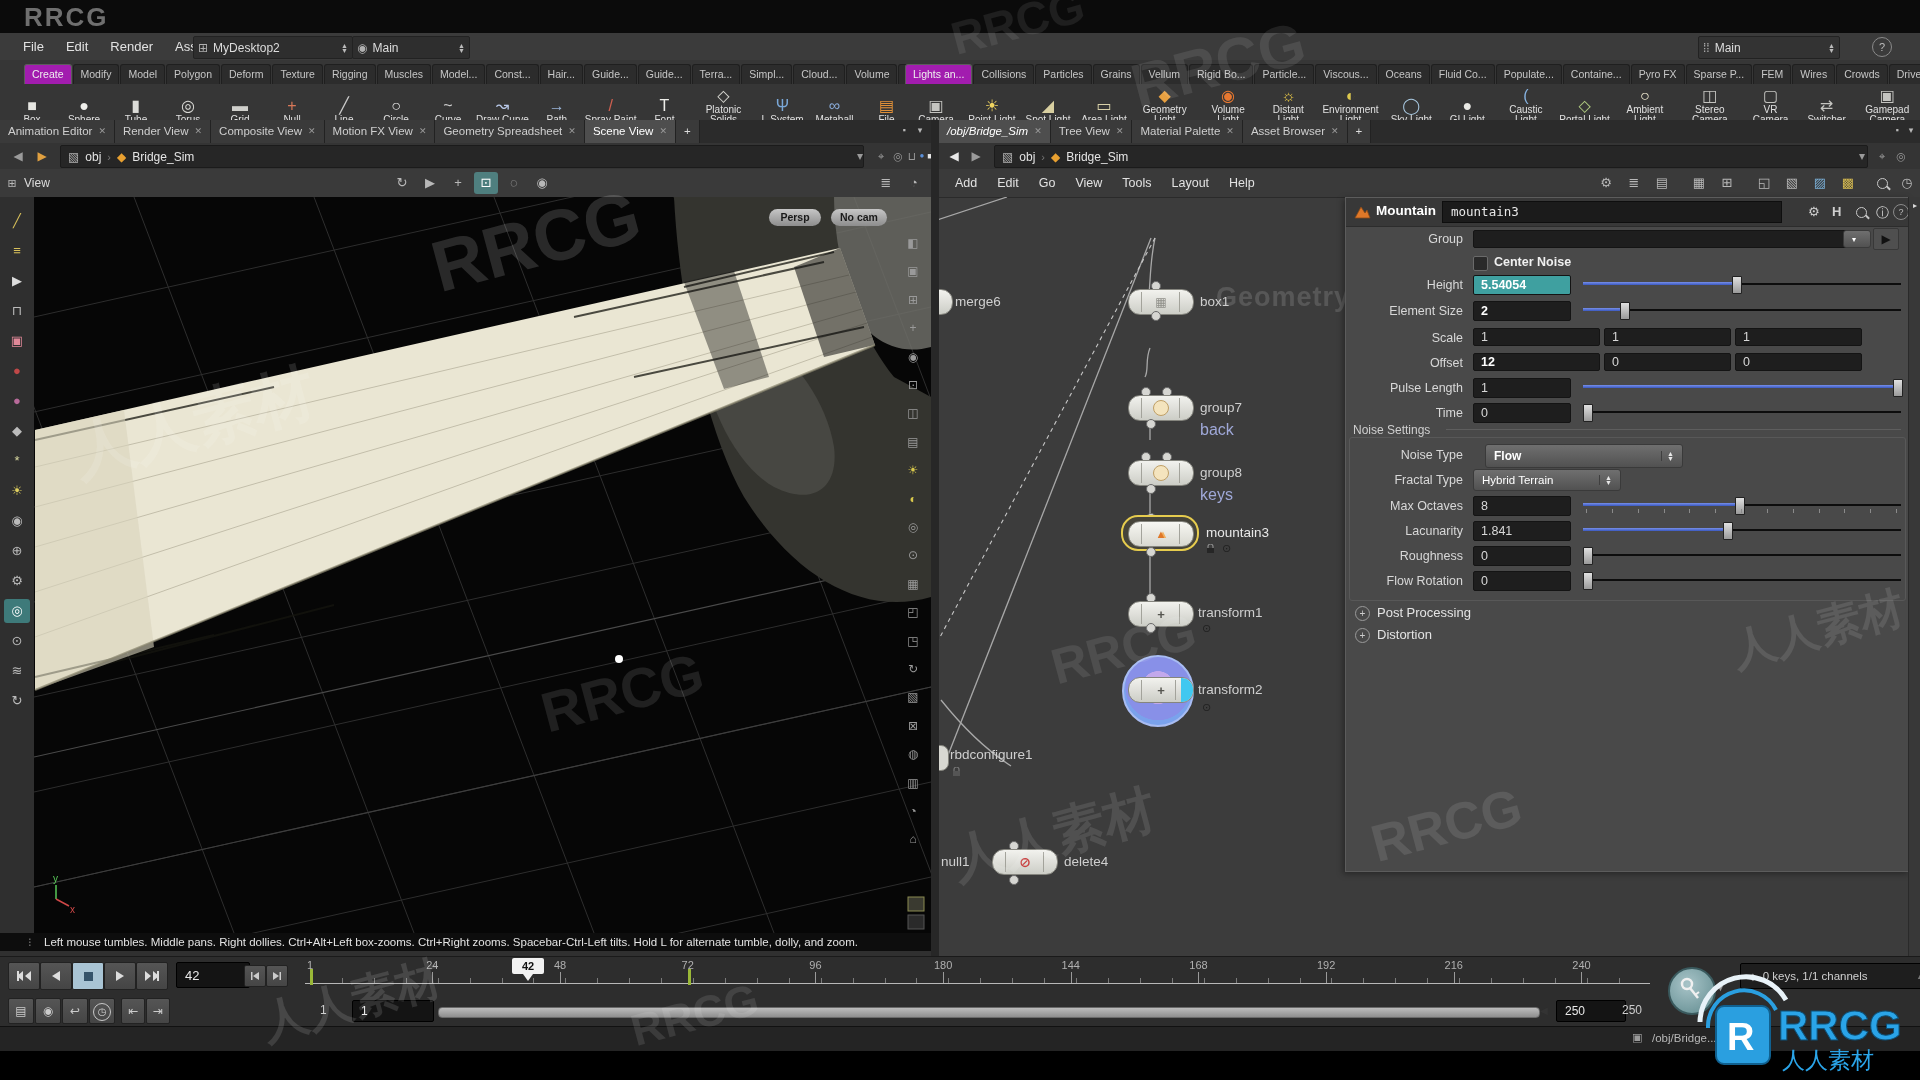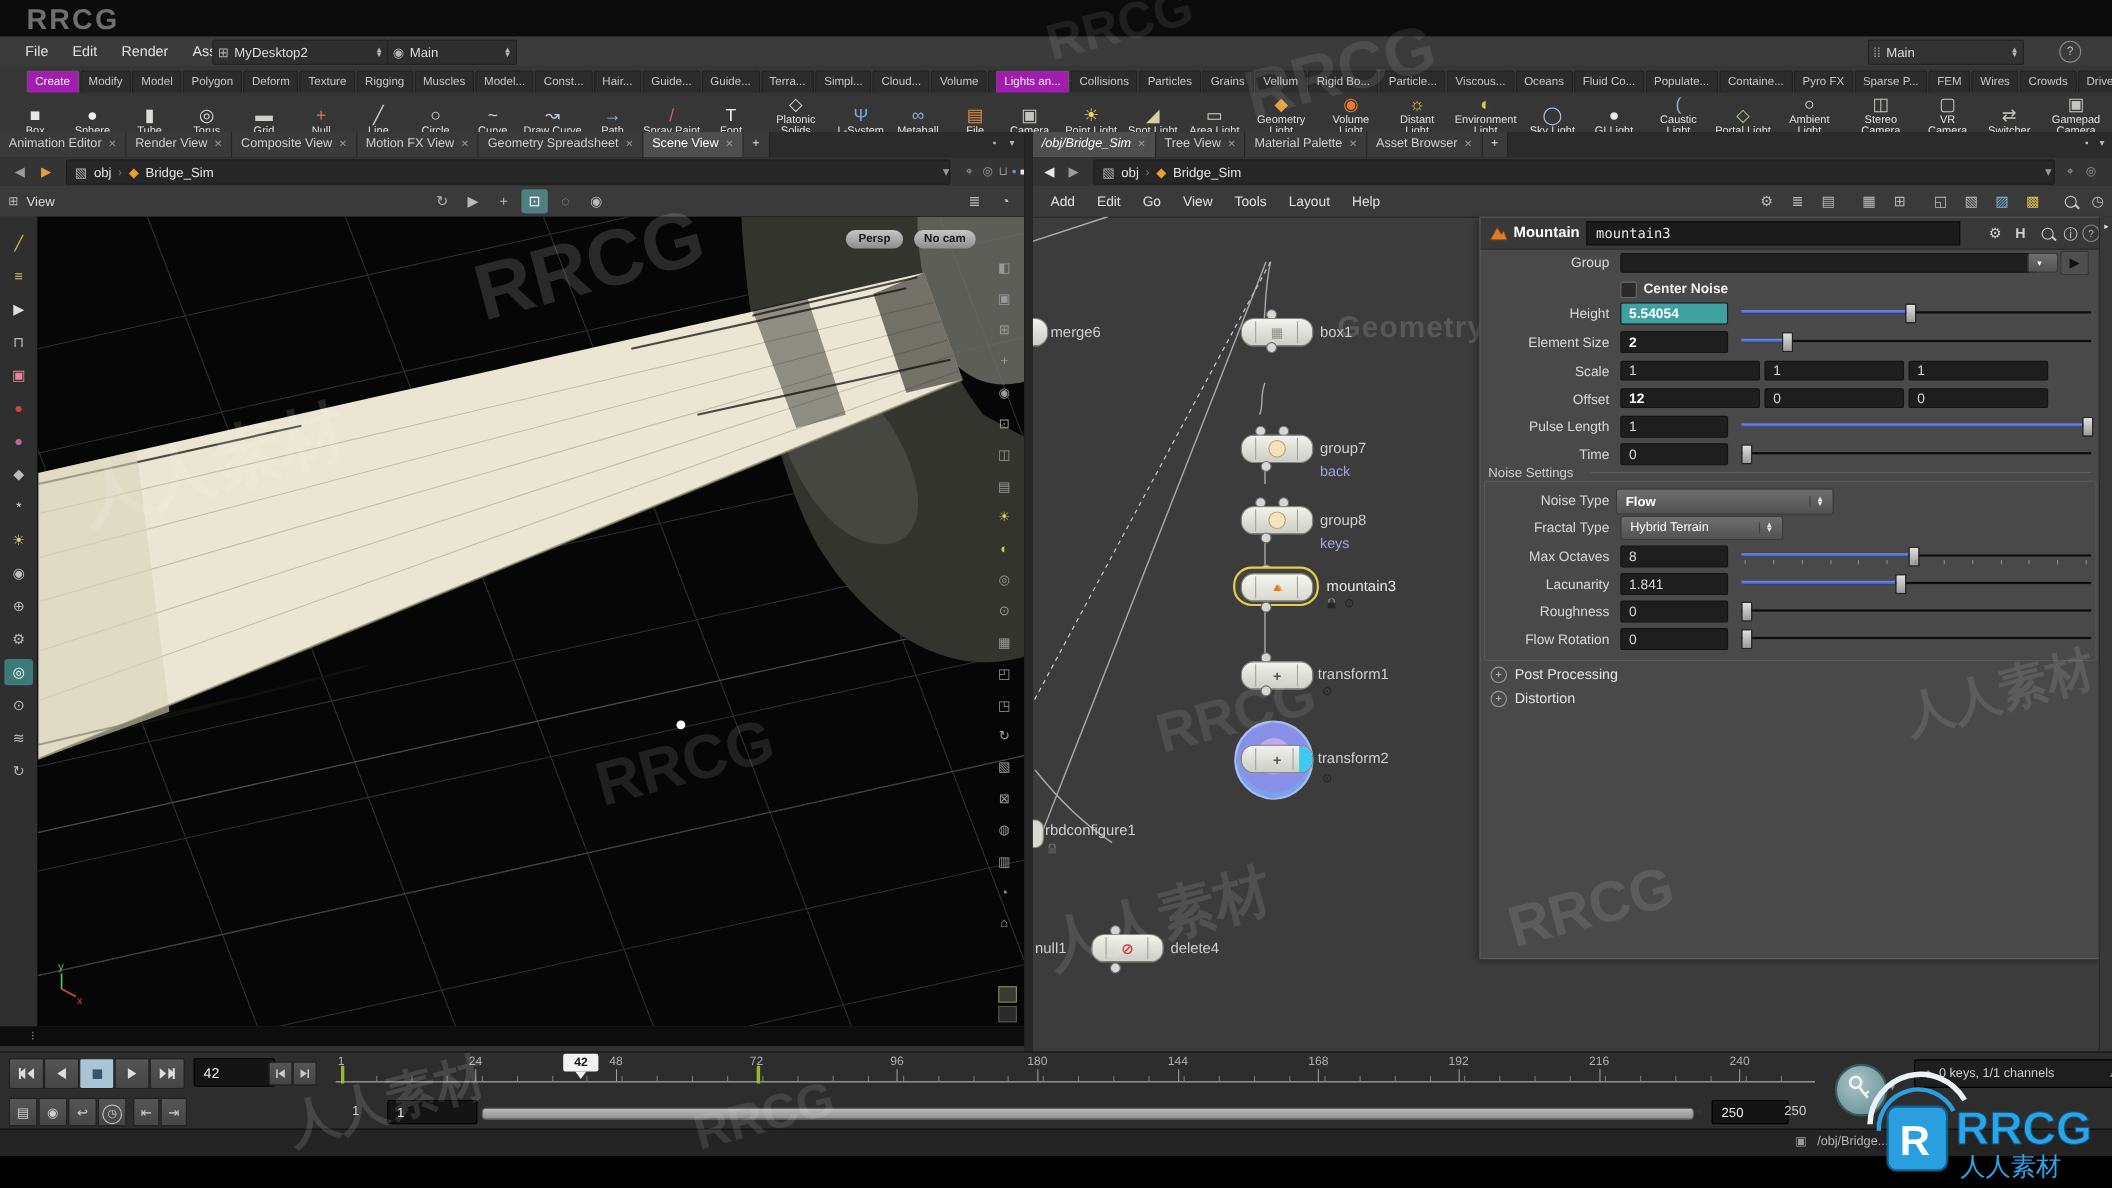--- a/index.html
+++ b/index.html
@@ -46,21 +46,21 @@
   .lti{position:absolute;left:4px;width:26px;height:24px;text-align:center;line-height:24px;font-size:13px;border-radius:3px;}
   #vp-canvas{position:absolute;left:34px;top:77px;width:897px;height:736px;background:#060606;overflow:hidden;}
   .pill{position:absolute;height:17px;border-radius:9px;background:linear-gradient(#c6c6c6,#8d8d8d);color:#1a1a1a;font-size:10.5px;font-weight:bold;line-height:17px;text-align:center;}
   .vpri{position:absolute;left:868px;width:22px;height:20px;text-align:center;line-height:20px;font-size:12px;color:#9a9a9a;}
   #helpbar{position:absolute;left:0;top:813px;width:931px;height:18px;background:#0d0d0d;color:#e3e3e3;font-size:11.5px;line-height:18px;}
   
   .ncap{position:absolute;width:64px;height:24px;border-radius:12px;background:linear-gradient(#f2f2ee,#cccdc6);border:1px solid #85857e;display:flex;align-items:center;justify-content:center;}
   .nst{position:absolute;top:2px;bottom:2px;width:1px;background:#a3a39b;}
   .ndot{position:absolute;width:8px;height:8px;border-radius:50%;background:#d6d6d2;border:1px solid #6a6a6a;}
   .nlab{position:absolute;font-size:13.5px;color:#cfcfcf;white-space:nowrap;}
-  .ncom{position:absolute;font-size:13px;color:#9fa8d8;}
+  .ncom{position:absolute;font-size:16px;color:#9fa8d8;}
   .nflag{position:absolute;font-size:11px;color:#202020;}
   .nsel{position:absolute;width:74px;height:32px;border:2px solid #e6cc4e;border-radius:17px;background:#46443a;}
   #geo-watermark{position:absolute;font-size:27px;font-weight:bold;color:rgba(255,255,255,0.14);letter-spacing:1px;}
   
   #params{position:absolute;left:406px;top:77px;width:563px;height:673px;background:#494949;border:1px solid #5c5c5c;box-shadow:-2px 2px 6px rgba(0,0,0,.35);}
   #params .hdr{position:absolute;left:0;top:0;width:100%;height:28px;background:#383838;border-bottom:1px solid #2c2c2c;}
   .plabel{position:absolute;font-size:12.5px;color:#d8d8d8;text-align:right;width:110px;left:7px;}
   .pfield{position:absolute;background:#1e1e1e;border:1px solid #141414;border-radius:2px;color:#d8d8d8;font-size:12.5px;display:flex;align-items:center;padding:0 7px;}
   .ptrack{position:absolute;height:16px;}
   .ptrack .base{position:absolute;left:0;right:0;top:7px;height:2px;background:#0d0d0d;}
@@ -447,20 +447,21 @@
         <rect x="874" y="700" width="16" height="14" fill="#3a3a30" stroke="#8a8a50"></rect>
         <rect x="874" y="718" width="16" height="14" fill="#2a2a2a" stroke="#555"></rect>
       </svg>
       <div class="pill" style="left:735px;top:12px;width:52px;">Persp</div>
       <div class="pill" style="left:797px;top:12px;width:56px;">No cam</div>
       <div id="vp-righticons"></div>
     <div class="vpri" style="top: 36px;">◧</div><div class="vpri" style="top: 64.4px;">▣</div><div class="vpri" style="top: 92.8px;">⊞</div><div class="vpri" style="top: 121.2px;">+</div><div class="vpri" style="top: 149.6px;">◉</div><div class="vpri" style="top: 178px;">⊡</div><div class="vpri" style="top: 206.4px;">◫</div><div class="vpri" style="top: 234.8px;">▤</div><div class="vpri" style="top: 263.2px; color: rgb(216, 200, 76);">☀</div><div class="vpri" style="top: 291.6px; color: rgb(216, 200, 76);">◐</div><div class="vpri" style="top: 320px;">◎</div><div class="vpri" style="top: 348.4px;">⊙</div><div class="vpri" style="top: 376.8px;">▦</div><div class="vpri" style="top: 405.2px;">◰</div><div class="vpri" style="top: 433.6px;">◳</div><div class="vpri" style="top: 462px;">↻</div><div class="vpri" style="top: 490.4px;">▧</div><div class="vpri" style="top: 518.8px;">⊠</div><div class="vpri" style="top: 547.2px;">◍</div><div class="vpri" style="top: 575.6px;">▥</div><div class="vpri" style="top: 604px;">◔</div><div class="vpri" style="top: 632.4px;">⌂</div></div>
 
     <div id="helpbar">
       <span style="position:absolute;left:28px;color:#777;">⁝</span>
+      <span style="position:absolute;left:44px;">Left mouse tumbles. Middle pans. Right dollies. Ctrl+Alt+Left box-zooms. Ctrl+Right zooms. Spacebar-Ctrl-Left tilts. Hold L for alternate tumble, dolly, and zoom.</span>
     </div>
   </div>
 
   <div id="pane-divider"></div>
 
   <div id="right-pane">
     <div class="tabbar" id="rp-tabbar">
         <div class="ptab active">
           <div style="font-style: italic;">/obj/Bridge_Sim</div>
           <div class="x">✕</div>
@@ -682,21 +683,21 @@
           <div class="base"></div>
           <div class="fill" style="width: 0px;"></div>
           <div class="handle" style="left: 0px;"></div>
         </div>
 
       <div class="abs" style="left:7px;top:225px;font-size:12px;color:#cfcfcf;">Noise Settings</div>
       <div class="abs" style="left:100px;top:231px;width:455px;border-top:1px solid #5e5e5e;"></div>
       <div class="abs" style="left:3px;top:239px;width:555px;height:162px;border:1px solid #585858;border-radius:3px;"></div>
 
       <div class="plabel" style="top:250px;">Noise Type</div>
-      <div class="pdrop" style="left:123px;top:246px;width:180px;height:22px;font-weight:bold;">
+      <div class="pdrop" style="left:139px;top:246px;width:180px;height:22px;font-weight:bold;">
         <span>Flow</span>
         <span class="spin">▲<span>▼</span></span>
       </div>
 
       <div class="plabel" style="top:275px;">Fractal Type</div>
       <div class="pdrop" style="left:127px;top:271px;width:130px;height:20px;font-size:11.5px;">
         <span>Hybrid Terrain</span>
         <span class="spin">▲<span>▼</span></span>
       </div>
 

